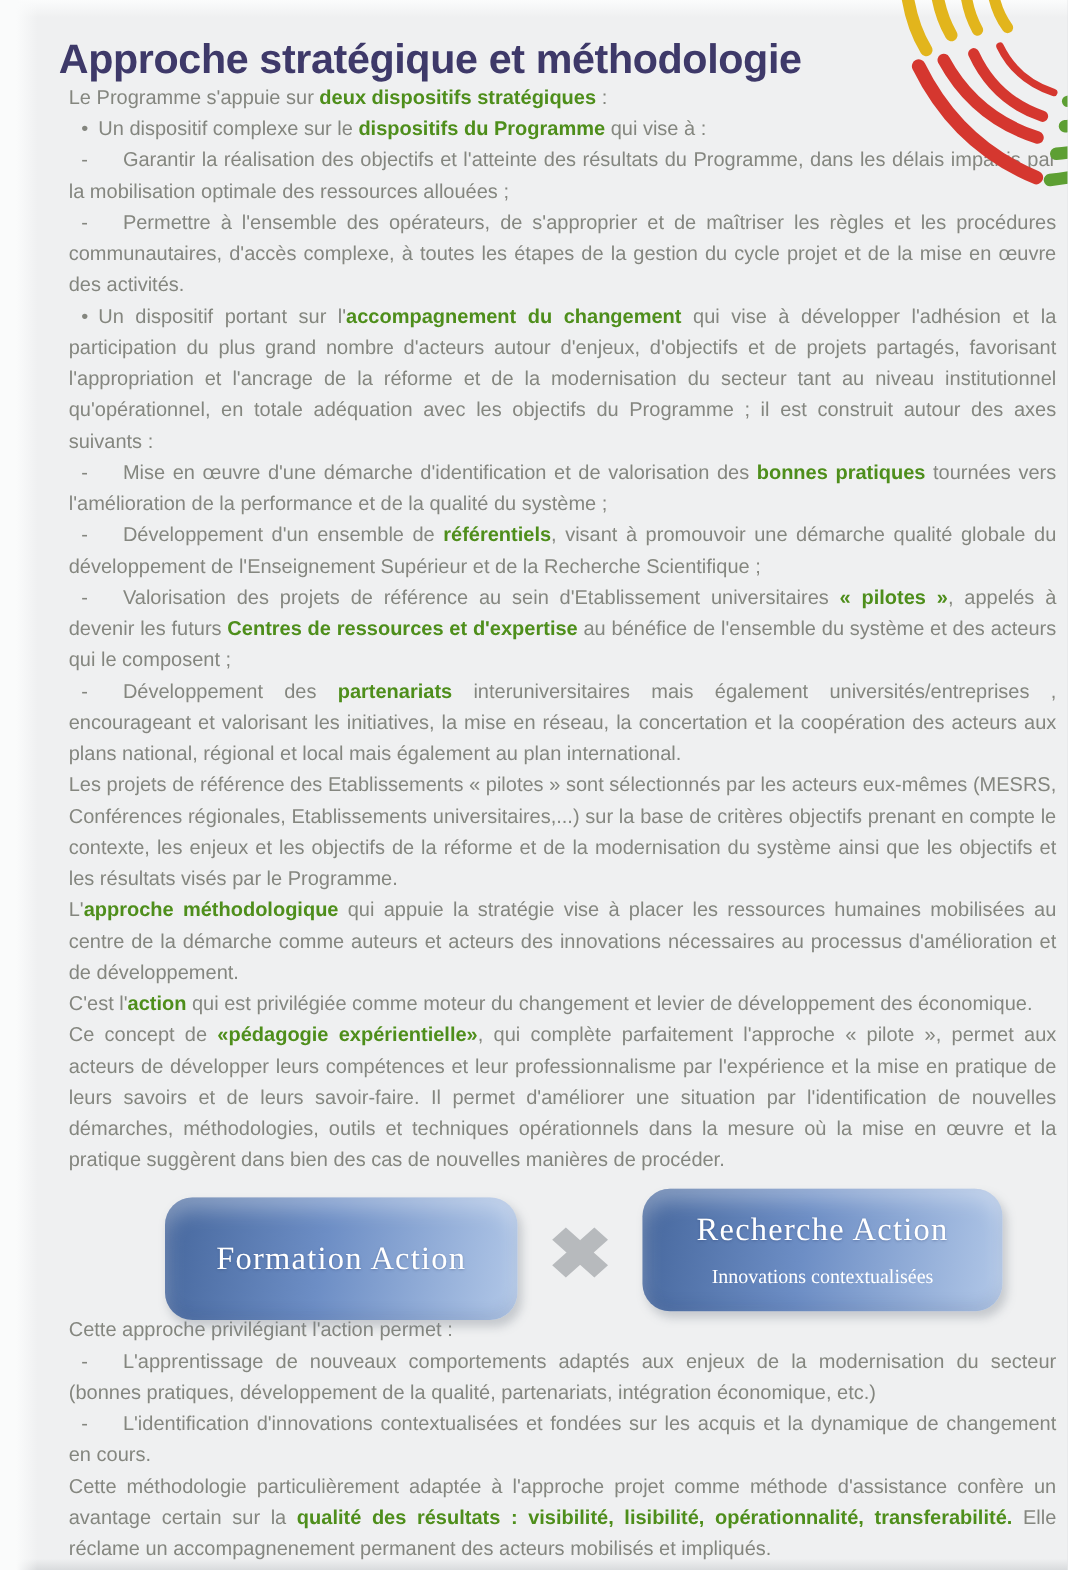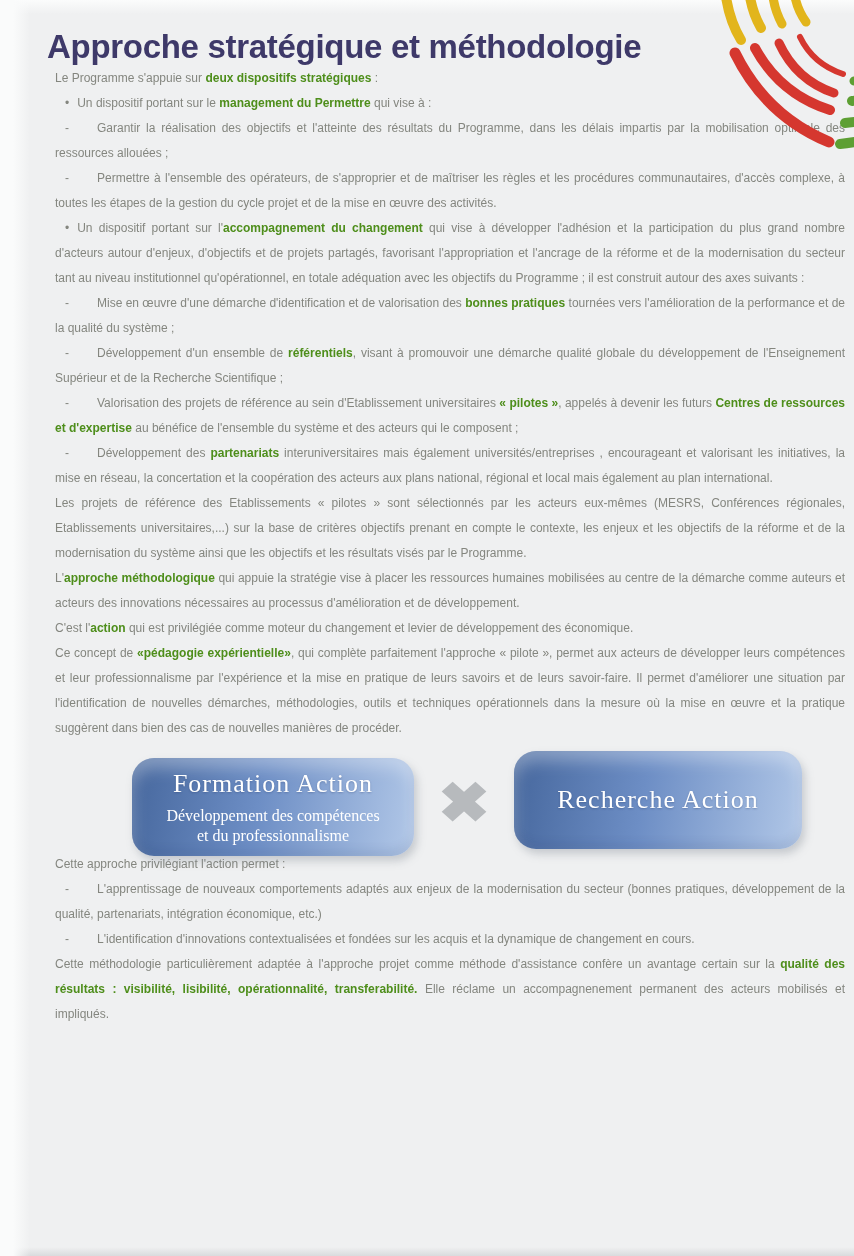--- a/index.html
+++ b/index.html
@@ -18,21 +18,21 @@
   }
   .content{padding:26px 26px 0 38px;}
   h1.title{
     margin:2px 0 0 -8px;
     font-size:33px;letter-spacing:-0.3px;
     font-weight:bold;
     color:var(--title-ink,#3e3969);
   }
   p.body{
     margin:0;
-    font-size:12px;line-height:25px;
+    font-size:16px;line-height:25px;
     text-align:justify;
     color:var(--body-ink,#84867f);
   }
   .g{color:var(--accent-green,#4e8e1b);font-weight:bold;}
   .sp8{display:inline-block;width:8px;}
   .sp10{display:inline-block;width:10px;}
   .sp30{display:inline-block;width:28px;}
   .mt-intro{margin-top:26px;}
   .mt-l{margin-top:19px;}
   .mt-m{margin-top:14px;}
@@ -88,21 +88,21 @@
       <path class="lg" stroke-width="10" d="M139,144 Q156,142 175,138"></path>
     </g>
   </svg>
 
   <div class="content">
 
     <h1 class="title">Approche stratégique et méthodologie</h1>
 
     <p class="body mt-intro"><span>Le Programme s'appuie sur </span><span class="g">deux dispositifs stratégiques</span><span> :</span></p>
 
-    <p class="body mt-l"><span class="sp10"></span><span>•</span><span class="sp8"></span><span>Un dispositif portant sur le </span><span class="g">management du Permettre</span><span> qui vise à :</span></p>
+    <p class="body mt-l"><span class="sp10"></span><span>•</span><span class="sp8"></span><span>Un dispositif complexe sur le </span><span class="g">dispositifs du Programme</span><span> qui vise à :</span></p>
 
     <p class="body"><span class="sp10"></span><span>-</span><span class="sp30"></span><span>Garantir la réalisation des objectifs et l'atteinte des résultats du Programme, dans les délais impartis par la mobilisation optimale des ressources allouées ;</span></p>
 
     <p class="body"><span class="sp10"></span><span>-</span><span class="sp30"></span><span>Permettre à l'ensemble des opérateurs, de s'approprier et de maîtriser les règles et les procédures communautaires, d'accès complexe, à toutes les étapes de la gestion du cycle projet et de la mise en œuvre des activités.</span></p>
 
     <p class="body mt-s"><span class="sp10"></span><span>•</span><span class="sp8"></span><span>Un dispositif portant sur l'</span><span class="g">accompagnement du changement</span><span> qui vise à développer l'adhésion et la participation du plus grand nombre d'acteurs autour d'enjeux, d'objectifs et de projets partagés, favorisant l'appropriation et l'ancrage de la réforme et de la modernisation du secteur tant au niveau institutionnel qu'opérationnel, en totale adéquation avec les objectifs du Programme ; il est construit autour des axes suivants :</span></p>
 
     <p class="body mt-m"><span class="sp10"></span><span>-</span><span class="sp30"></span><span>Mise en œuvre d'une démarche d'identification et de valorisation des </span><span class="g">bonnes pratiques</span><span> tournées vers l'amélioration de la performance et de la qualité du système ;</span></p>
 
     <p class="body"><span class="sp10"></span><span>-</span><span class="sp30"></span><span>Développement d'un ensemble de </span><span class="g">référentiels</span><span>, visant à promouvoir une démarche qualité globale du développement de l'Enseignement Supérieur et de la Recherche Scientifique ;</span></p>
@@ -115,25 +115,25 @@
 
     <p class="body mt-l"><span>L'</span><span class="g">approche méthodologique</span><span> qui appuie la stratégie vise à placer les ressources humaines mobilisées au centre de la démarche comme auteurs et acteurs des innovations nécessaires au processus d'amélioration et de développement.</span></p>
 
     <p class="body"><span>C'est l'</span><span class="g">action</span><span> qui est privilégiée comme moteur du changement et levier de développement des économique.</span></p>
 
     <p class="body mt-l"><span>Ce concept de </span><span class="g">«pédagogie expérientielle»</span><span>, qui complète parfaitement l'approche « pilote », permet aux acteurs de développer leurs compétences et leur professionnalisme par l'expérience et la mise en pratique de leurs savoirs et de leurs savoir-faire. Il permet d'améliorer une situation par l'identification de nouvelles démarches, méthodologies, outils et techniques opérationnels dans la mesure où la mise en œuvre et la pratique suggèrent dans bien des cas de nouvelles manières de procéder.</span></p>
 
     <div class="diagram">
       <div class="box box-left">
         <div class="box-title">Formation Action</div>
-        <div class="box-sub"><span>Développement des compétences</span><br><span>et du professionnalisme</span></div>
       </div>
       <div class="cross">✖</div>
       <div class="box box-right">
         <div class="box-title">Recherche Action</div>
+        <div class="box-sub">Innovations contextualisées</div>
       </div>
     </div>
 
     <p class="body mt-l"><span>Cette approche privilégiant l'action permet :</span></p>
 
     <p class="body"><span class="sp10"></span><span>-</span><span class="sp30"></span><span>L'apprentissage de nouveaux comportements adaptés aux enjeux de la modernisation du secteur (bonnes pratiques, développement de la qualité, partenariats, intégration économique, etc.)</span></p>
 
     <p class="body"><span class="sp10"></span><span>-</span><span class="sp30"></span><span>L'identification d'innovations contextualisées et fondées sur les acquis et la dynamique de changement en cours.</span></p>
 
     <p class="body mt-m"><span>Cette méthodologie particulièrement adaptée à l'approche projet comme méthode d'assistance confère un avantage certain sur la </span><span class="g">qualité des résultats : visibilité, lisibilité, opérationnalité, transferabilité.</span><span> Elle réclame un accompagnenement permanent des acteurs mobilisés et impliqués.</span></p>

